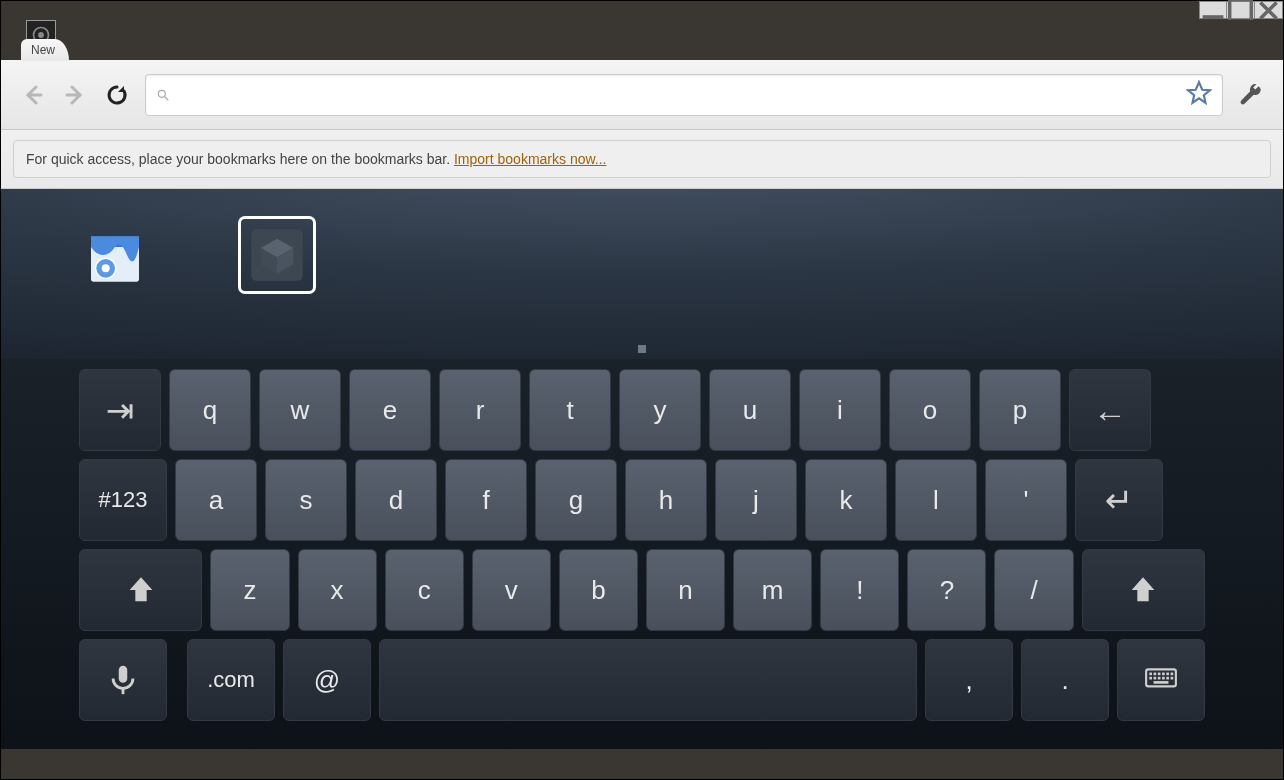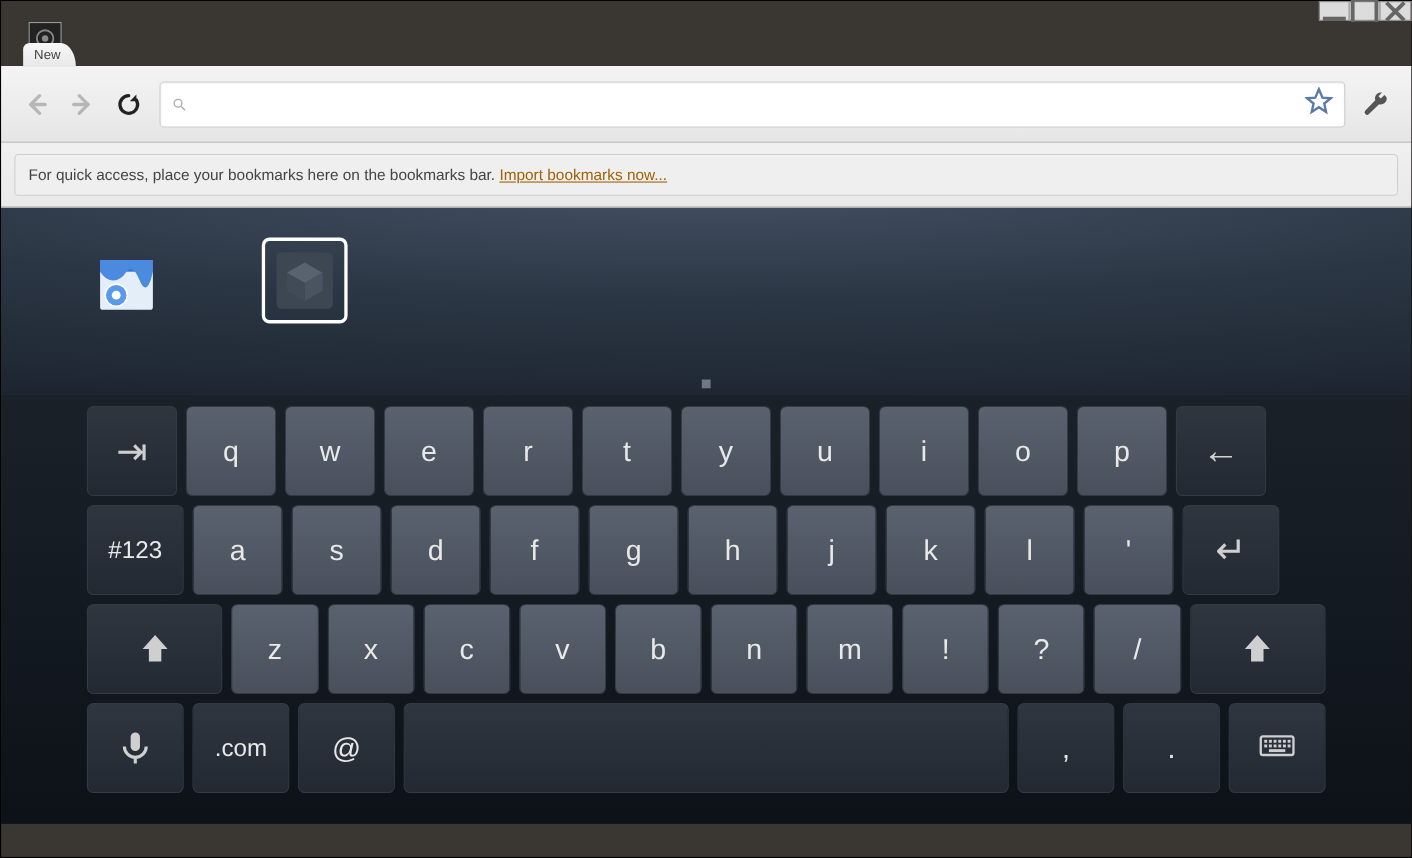--- a/index.html
+++ b/index.html
@@ -47,21 +47,21 @@
   .key { height: 82px; border-radius: 6px; border: 1px solid #333a44; display:flex; align-items:center; justify-content:center; font-size: 26px; color:#e9e9e9; cursor:pointer; user-select:none; }
   .key.letter { background: linear-gradient(#5a626f,#49505c); width: 82px; }
   .key.dark   { background: linear-gradient(#2f3640,#232932); }
   .key.wide1  { width: 82px; }
   .key.wide2  { width: 88px; }
   .key.wide3  { width: 128px; }
   .key.space  { flex:1; }
   .key svg { width:34px; height:34px; fill:#cfcfcf; }
   .key .arrow { font-size: 34px; color:#cfcfcf; }
   .key.sym { font-size:22px; }
-  .key.small { font-size:22px; }
+  .key.small { font-size:22px;margin-left:12px; }
 </style>
 </head>
 <body>
 
 <div class="window">
 
   <div class="titlebar">
     <div class="win-controls">
       <div class="win-btn">
         <svg viewBox="0 0 10 10">

